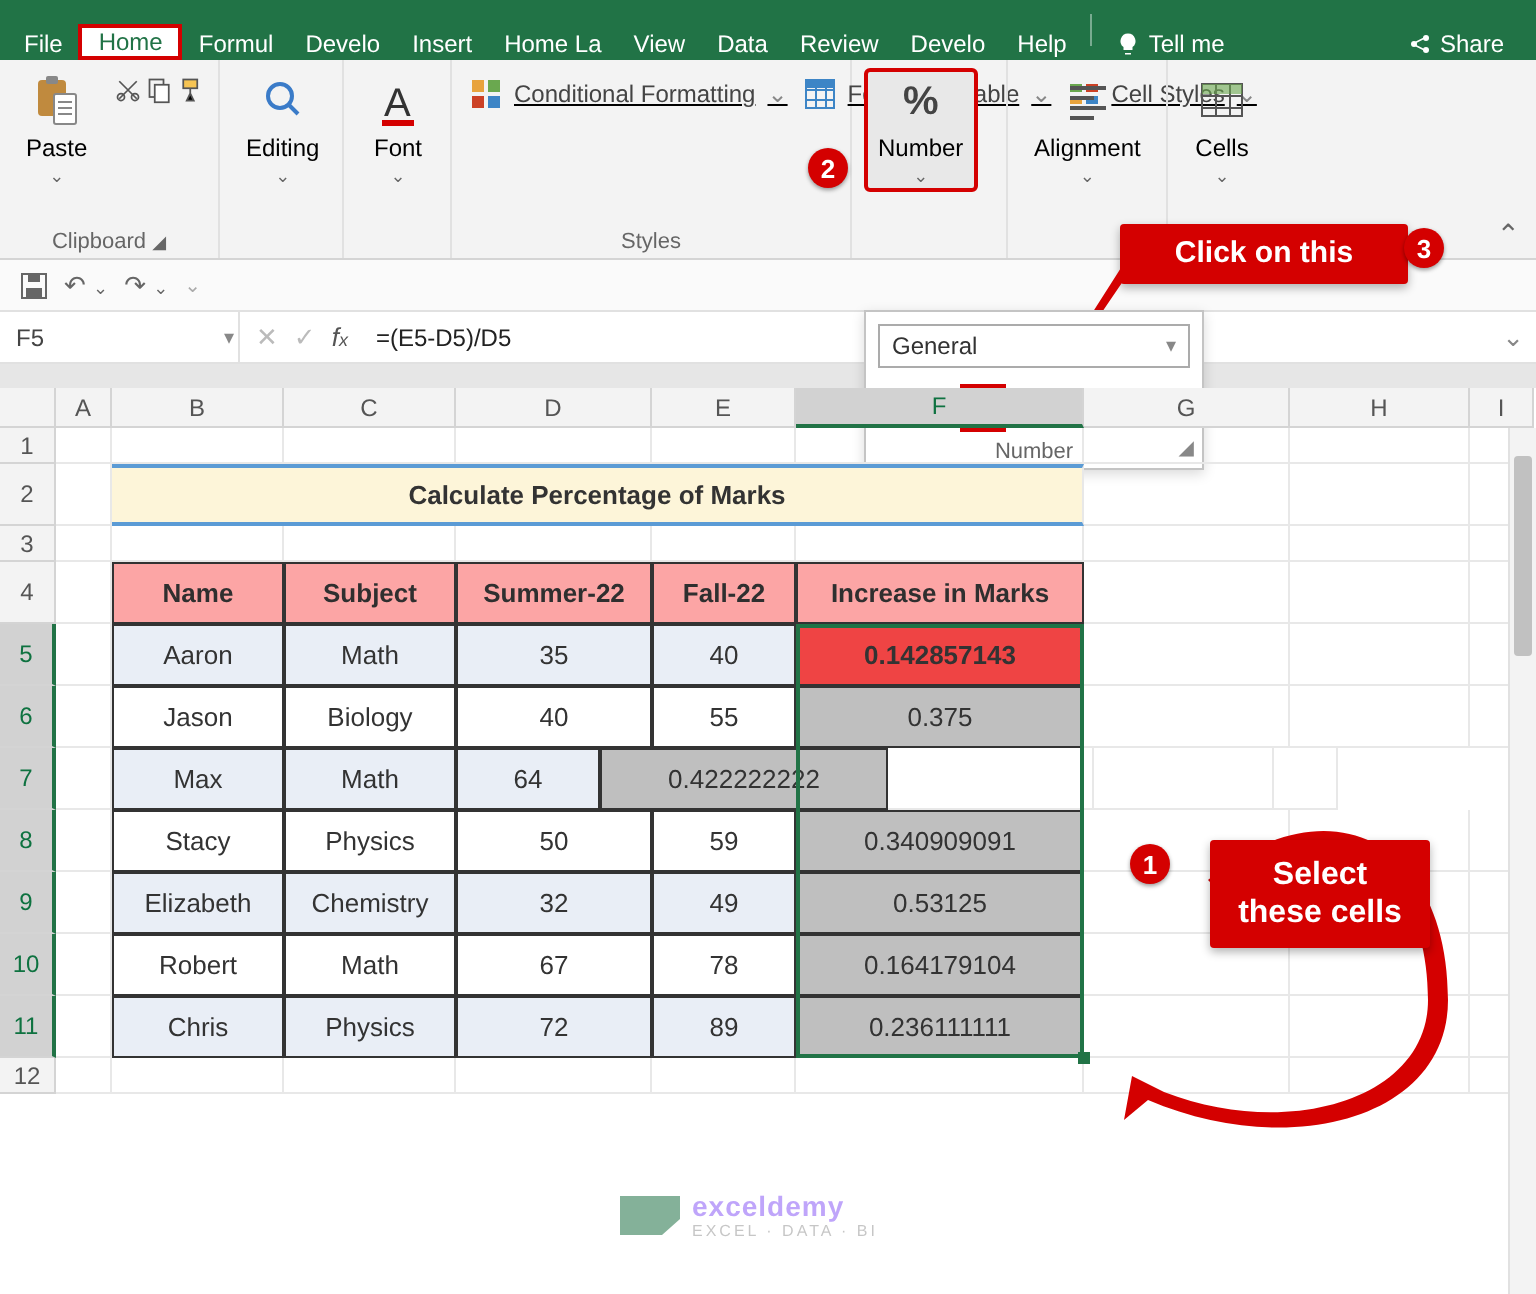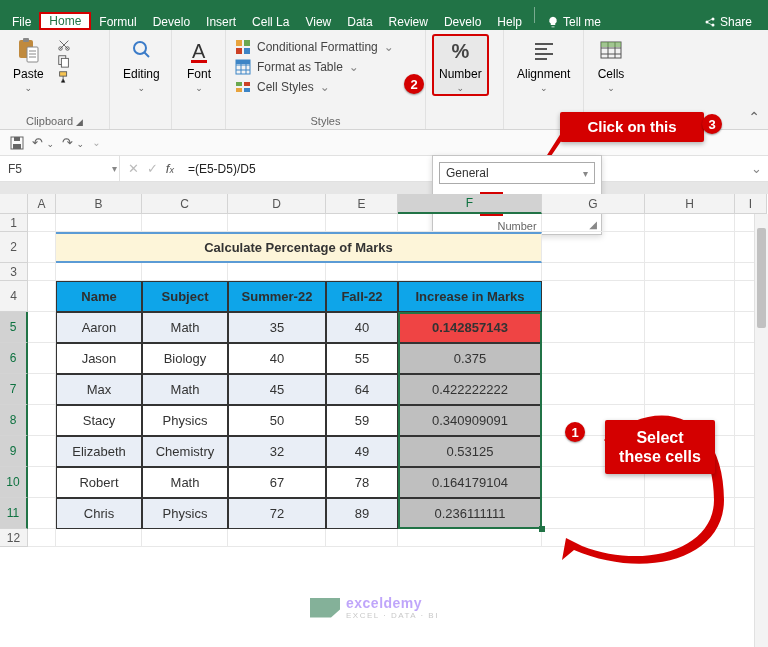--- a/index.html
+++ b/index.html
@@ -14,21 +14,21 @@
 
   
   .ribbon { height: 100px; background: #f3f3f3; border-bottom: 1px solid #d4d4d4; display: flex; position: relative; }
   .rgroup { border-right: 1px solid #e1e1e1; padding: 4px 6px 2px 6px; display: flex; flex-direction: column; }
   .rgroup .body { flex: 1; display: flex; gap: 6px; align-items: flex-start; }
   .rgroup .glabel { text-align: center; font-size: 11px; color: #666; padding-top: 2px; }
   .bigbtn { display: flex; flex-direction: column; align-items: center; justify-content: flex-start; padding: 2px 6px; border-radius: 3px; cursor: pointer; font-size: 12px; gap: 2px; border: 1px solid transparent; }
   .bigbtn.highlight { border: 2px solid #d40000; background: #e8e8e8; padding: 1px 5px; }
   .bigbtn .ic { width: 28px; height: 28px; display: flex; align-items: center; justify-content: center; }
   .bigbtn .dd { font-size: 9px; color: #666; }
-  .smallcol { display: flex; flex-direction: column; gap: 2px; }
+  .smallcol { display: flex; flex-direction: row; gap: 2px; text-decoration: underline; }
   .smallbtn { display: flex; align-items: center; gap: 6px; font-size: 12px; padding: 1px 3px; cursor: pointer; color: #444; white-space: nowrap; }
   .smallbtn .si { width: 16px; height: 16px; display: inline-flex; align-items: center; justify-content: center; }
   .ribbon .collapse { position: absolute; right: 8px; bottom: 4px; color: #666; cursor: pointer; font-size: 14px; }
 
   
   .qat { height: 26px; background: #fafafa; border-bottom: 1px solid #e1e1e1; display: flex; align-items: center; padding-left: 10px; gap: 8px; }
   .qat .qbtn { color: #666; cursor: pointer; font-size: 13px; }
 
   
   .fxbar { height: 26px; border-bottom: 1px solid #e1e1e1; display: flex; align-items: center; }
@@ -50,21 +50,21 @@
   .cells { position: absolute; left: 28px; top: 20px; right: 0; }
   .cells .row { display: flex; height: 31px; }
   .cells .row.small { height: 18px; }
   .cells .cell { border-right: 1px solid #e8e8e8; border-bottom: 1px solid #e8e8e8; overflow: hidden; font-size: 13px; display: flex; align-items: center; justify-content: center; }
 
   
   .cA{width:28px}.cB{width:86px}.cC{width:86px}.cD{width:98px}.cE{width:72px}.cF{width:144px}.cG{width:103px}.cH{width:90px}.cI{width:32px}
 
   
   .titlecell { background: #fdf5d9; border-top: 2px solid #5b9bd5 !important; border-bottom: 2px solid #5b9bd5 !important; font-weight: bold; font-size: 17px; color: #333; }
-  .hdrcell { background: #0ea5e9; border: 1px solid #333 !important; font-weight: bold; color: #2f2f2f; }
+  .hdrcell { background: #fca5a5; border: 1px solid #333 !important; font-weight: bold; color: #2f2f2f; }
   .dcell { border: 1px solid #333 !important; color: #333; }
   .evenrow .dcell.band { background: #e9eef6; }
   .fcol { background: #bfbfbf; font-weight: normal; }
   .selbox { position: absolute; border: 2px solid #217346; pointer-events: none; }
   .selhandle { position: absolute; width: 6px; height: 6px; background: #217346; }
 
   
   .numpop { position: absolute; left: 432px; top: 155px; width: 170px; height: 80px; background: #fff; border: 1px solid #c4c4c4; box-shadow: 0 2px 6px rgba(0,0,0,0.15); }
   .numpop .sel { margin: 6px 6px 6px 6px; height: 22px; border: 1px solid #ababab; padding: 0 6px; display: flex; align-items: center; justify-content: space-between; font-size: 12px; color: #333; }
   .numpop .btns { display: flex; gap: 3px; padding: 2px 6px; }
@@ -92,21 +92,21 @@
 </style>
 </head>
 <body>
 
 <div class="tabbar">
   <div class="tab">File</div>
   <div class="tab active">Home</div>
   <div class="tab">Formul</div>
   <div class="tab">Develo</div>
   <div class="tab">Insert</div>
-  <div class="tab">Cell La</div>
+  <div class="tab">Home La</div>
   <div class="tab">View</div>
   <div class="tab">Data</div>
   <div class="tab">Review</div>
   <div class="tab">Develo</div>
   <div class="tab">Help</div>
   <div class="sep"></div>
   <div class="tab">
     <span style="margin-right:4px;">
       <svg width="12" height="12" viewBox="0 0 16 16">
           <path fill="#fff" d="M8 1a5 5 0 0 0-3 9v2h6v-2a5 5 0 0 0-3-9zM6 14h4v1H6z"></path>
@@ -448,21 +448,20 @@
       <div class="cell cE dcell">55</div>
       <div class="cell cF dcell fcol">0.375</div>
       <div class="cell cG"></div>
         <div class="cell cH"></div>
         <div class="cell cI"></div>
       </div>
     <div class="row evenrow">
         <div class="cell cA"></div>
       <div class="cell cB dcell band">Max</div>
       <div class="cell cC dcell band">Math</div>
-      <div class="cell cD dcell band">45</div>
       <div class="cell cE dcell band">64</div>
       <div class="cell cF dcell fcol">0.422222222</div>
       <div class="cell cG"></div>
         <div class="cell cH"></div>
         <div class="cell cI"></div>
       </div>
     <div class="row">
         <div class="cell cA"></div>
       <div class="cell cB dcell">Stacy</div>
       <div class="cell cC dcell">Physics</div>

